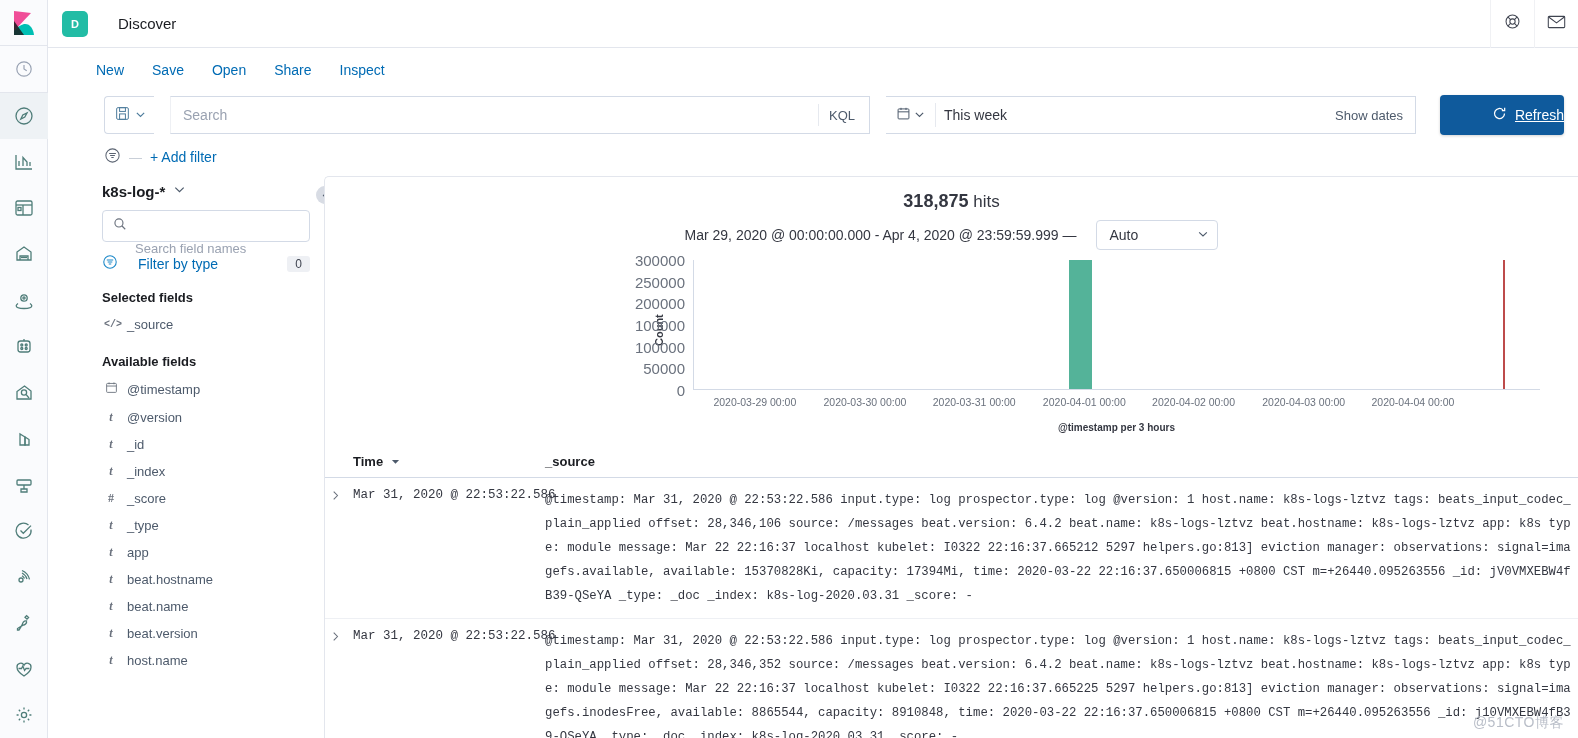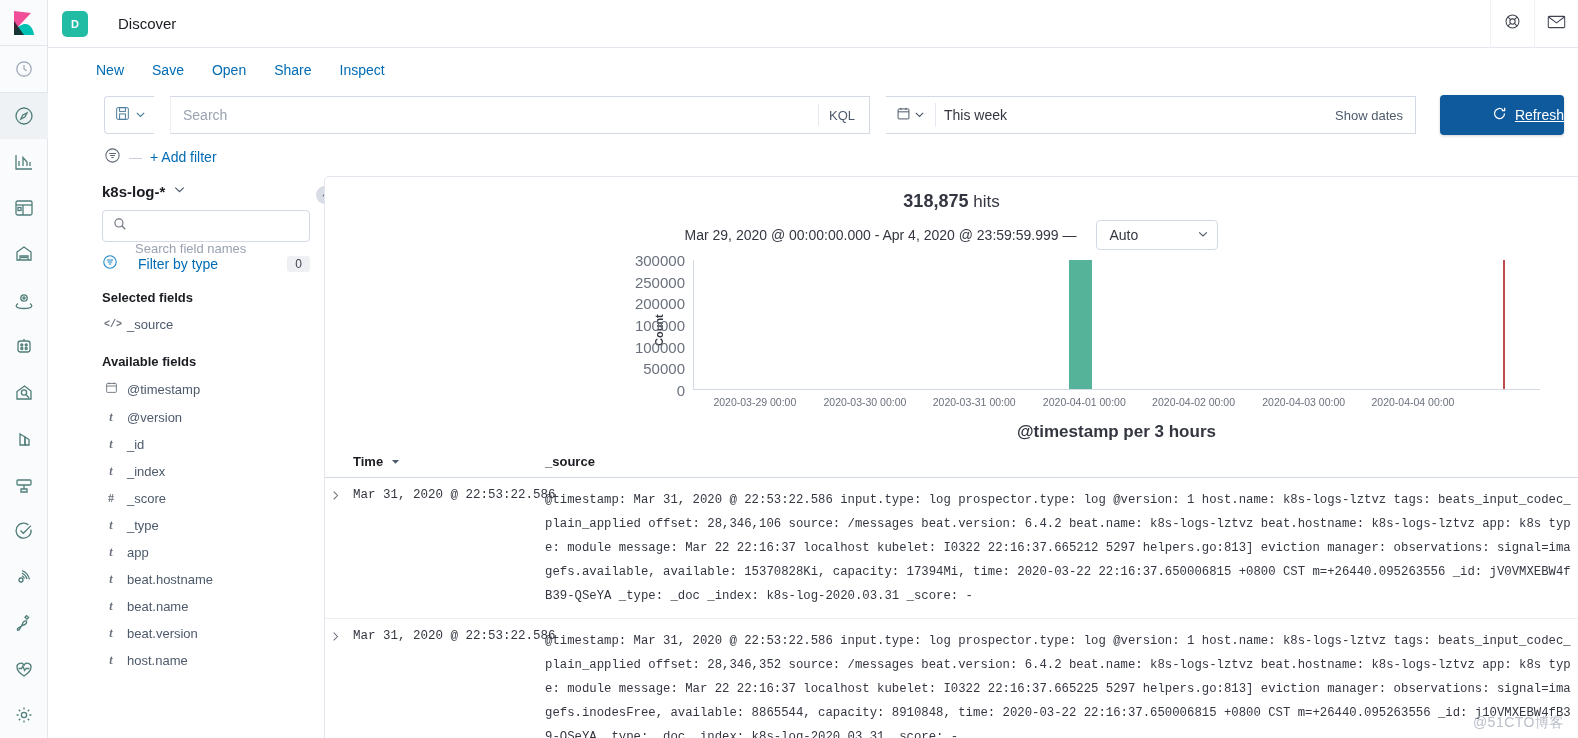--- a/index.html
+++ b/index.html
@@ -230,21 +230,21 @@
   }
   .bar { position: absolute; bottom: 0; background: #54b399; }
   .marker { position: absolute; bottom: 0; top: 0; width: 2px; background: #bd4b4b; }
   .xticks { position: absolute; left: 368px; right: 38px; top: 136px; height: 16px; }
   .xtick {
     position: absolute; font-size: 10.5px; color: #6a717d;
     transform: translateX(-50%); white-space: nowrap;
   }
   .xaxis-title {
     position: absolute; left: 368px; right: 38px; top: 162px;
-    text-align: center; font-size: 17px; font-weight: bold; color: #343741;
+    text-align: center; font-size: 10px; font-weight: bold; color: #343741;
   }
 
   
   .doctable { margin-top: 4px; }
   .dt-head {
     display: flex; border-bottom: 1px solid #d3dae6;
     padding: 6px 0 8px 0;
   }
   .dt-head .c-exp { width: 28px; flex: 0 0 28px; }
   .dt-head .c-time { width: 192px; flex: 0 0 192px; font-size: 13px; font-weight: bold; color: #1a1c21; }

